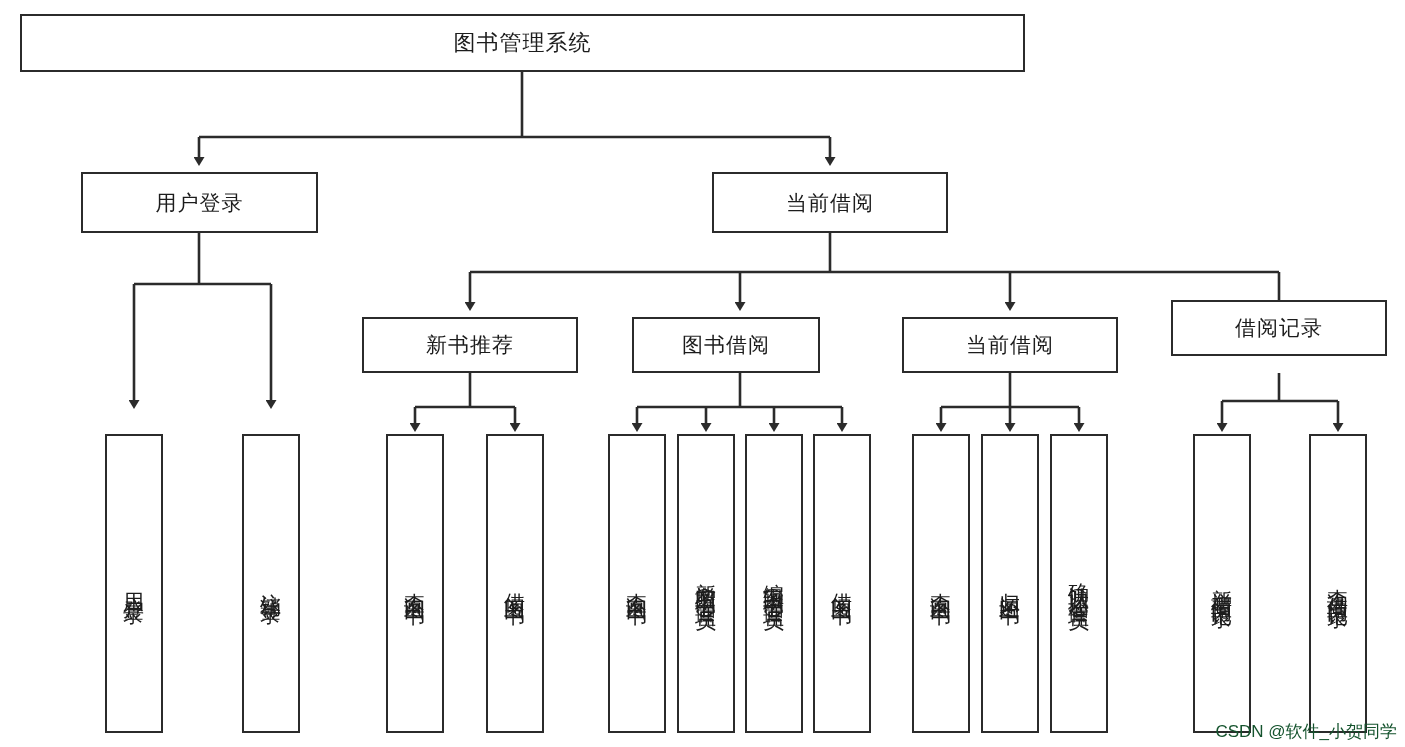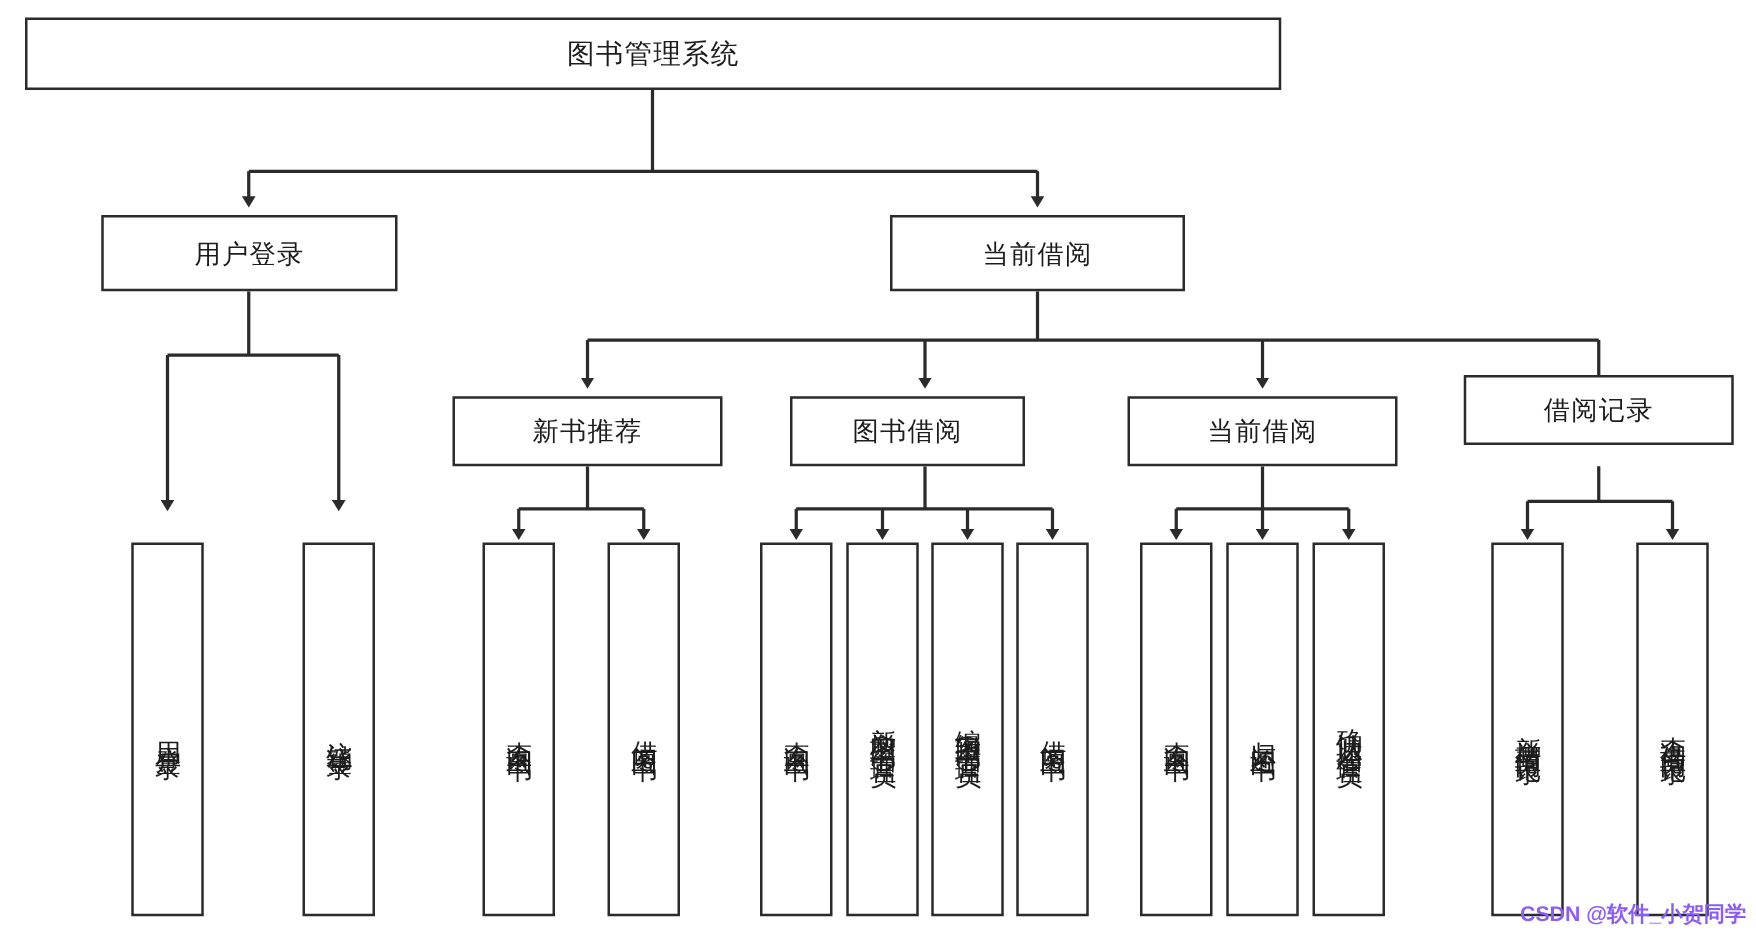--- a/index.html
+++ b/index.html
@@ -50,24 +50,23 @@
     white-space: nowrap;
   }
   .node.root {
     font-size: 22px;
   }
   .watermark {
     position: absolute;
     right: 8px;
     bottom: 4px;
     font-size: 17px;
-    color: #8b5cf6;
+    color: #14532d;
     z-index: 5;
     white-space: nowrap;
-    font-weight: bold;
   }
 </style>
 </head>
 <body>
 
 <div id="canvas">
 
   <svg id="edges" viewBox="0 0 1405 747" xmlns="http://www.w3.org/2000/svg">
     <defs>
       <marker id="arrow" markerWidth="9" markerHeight="11" refX="1" refY="5.5" orient="auto" markerUnits="userSpaceOnUse">

